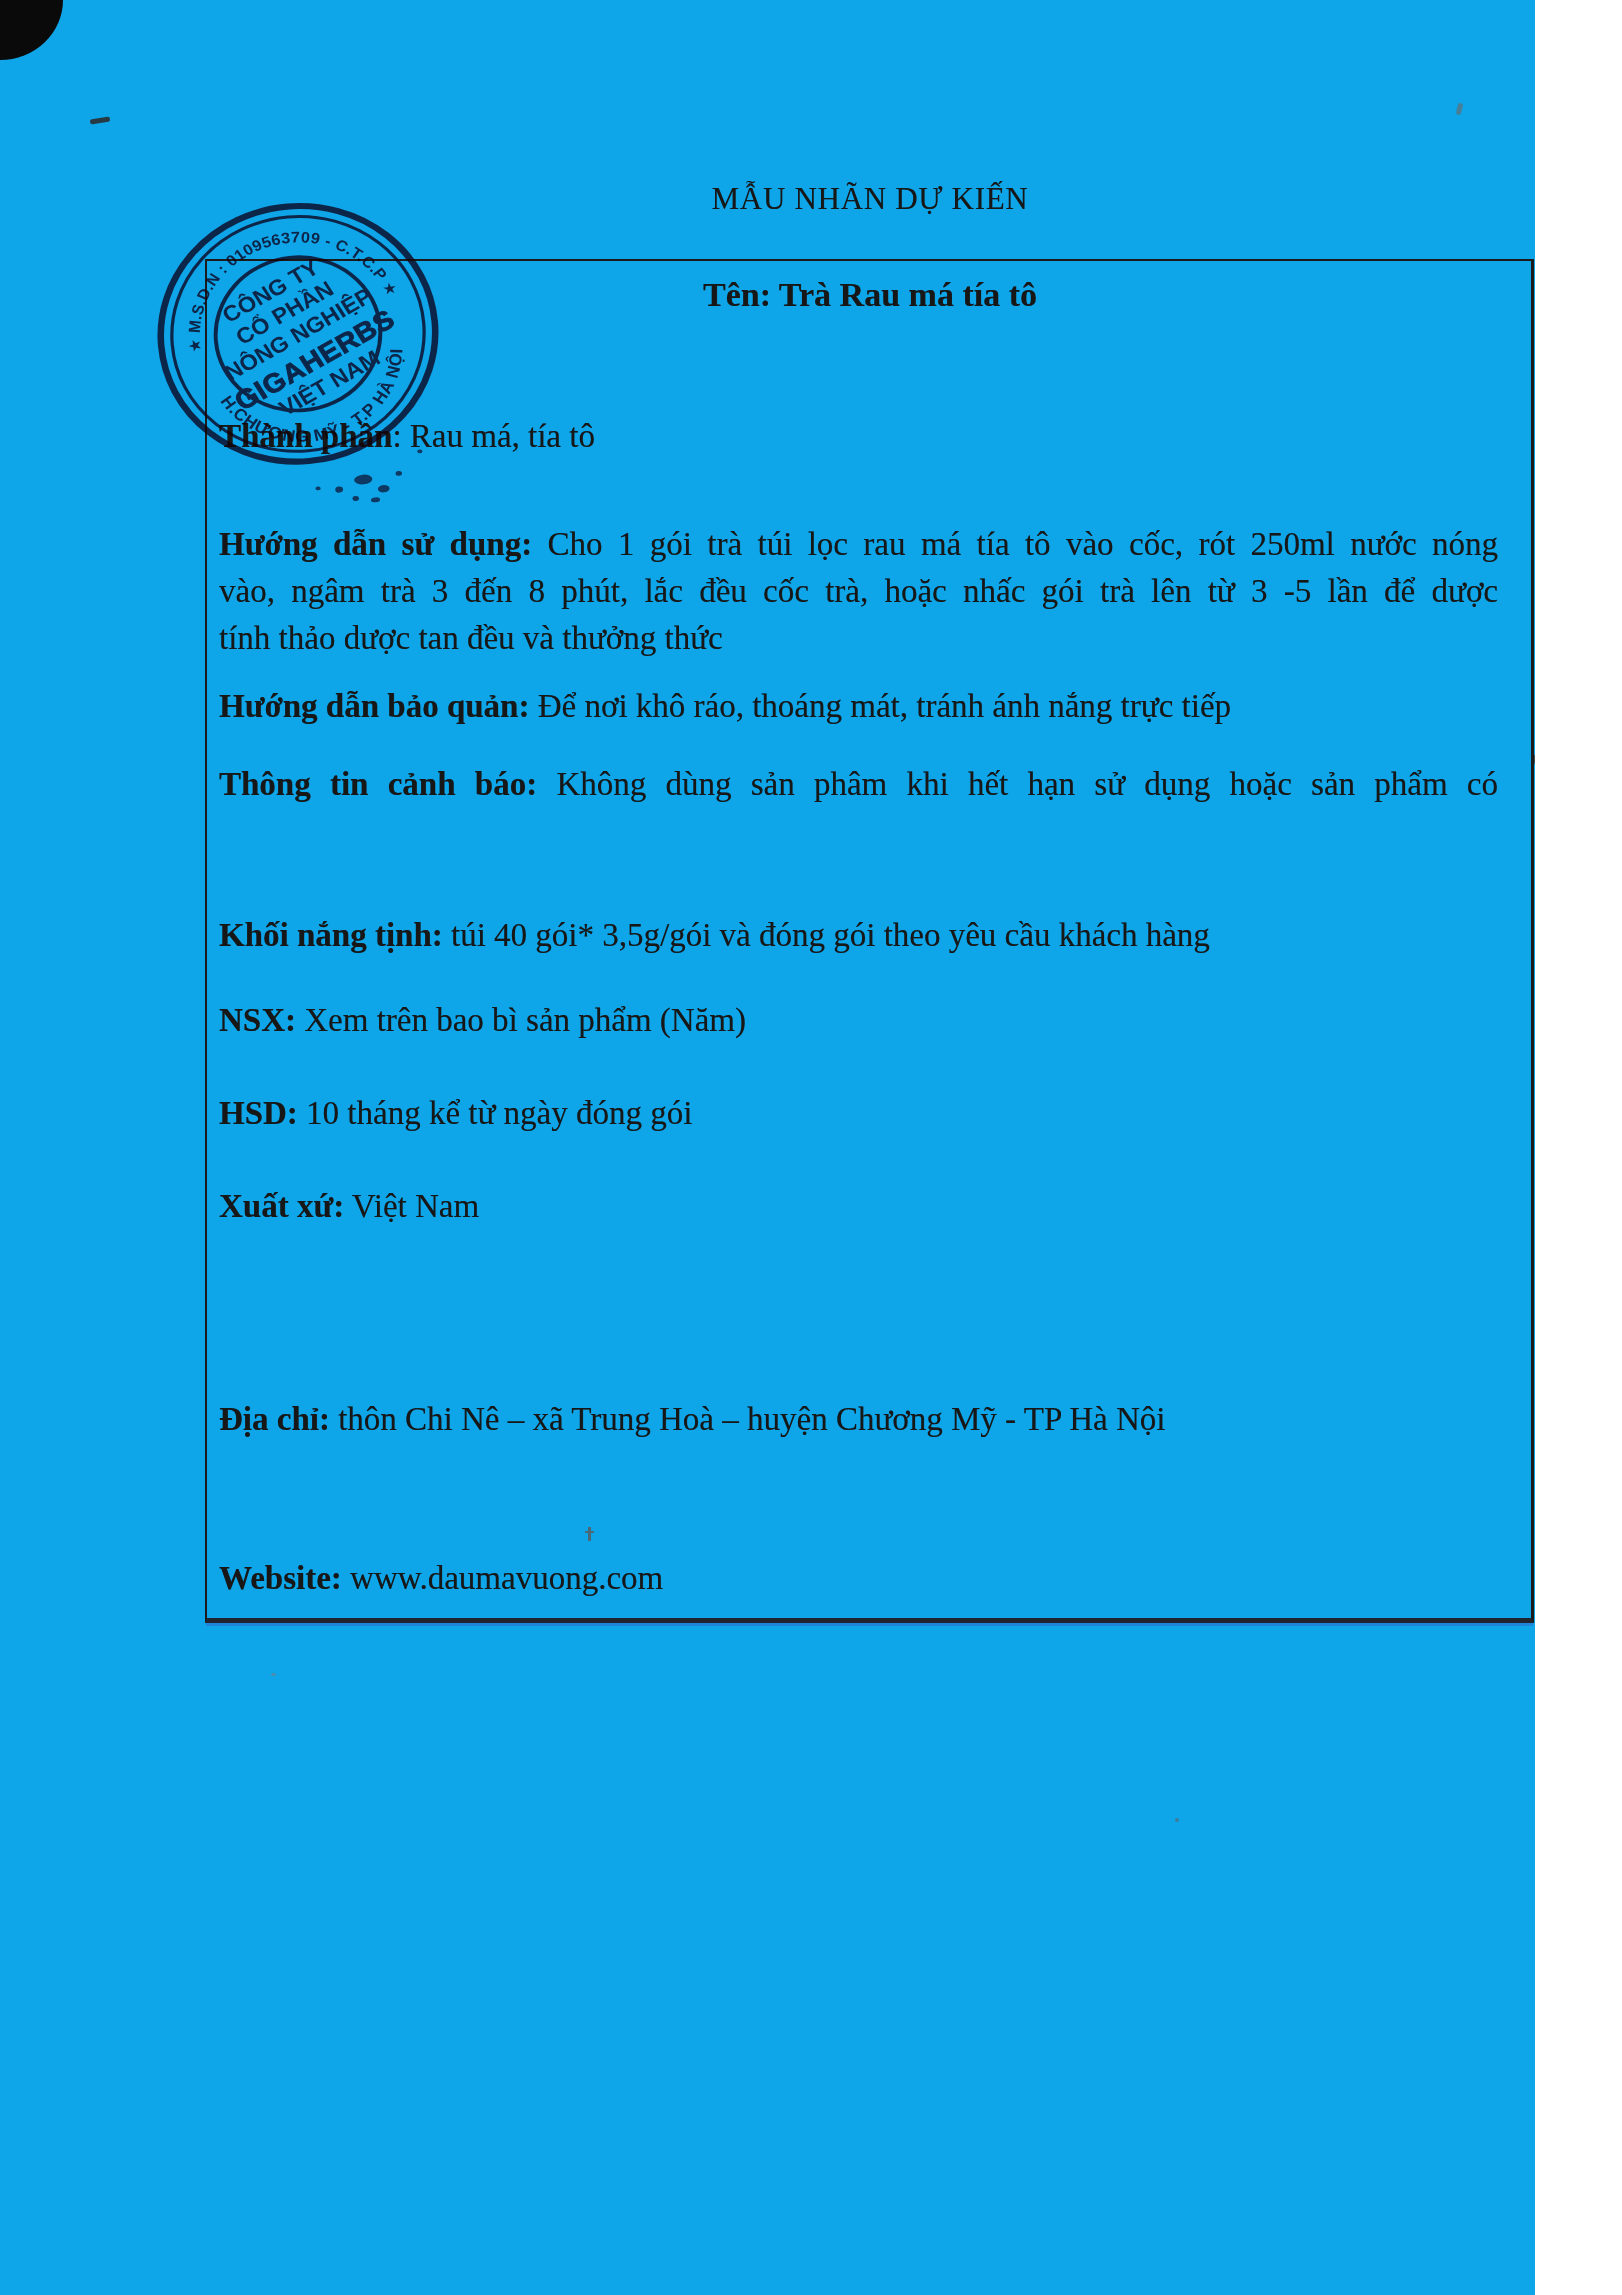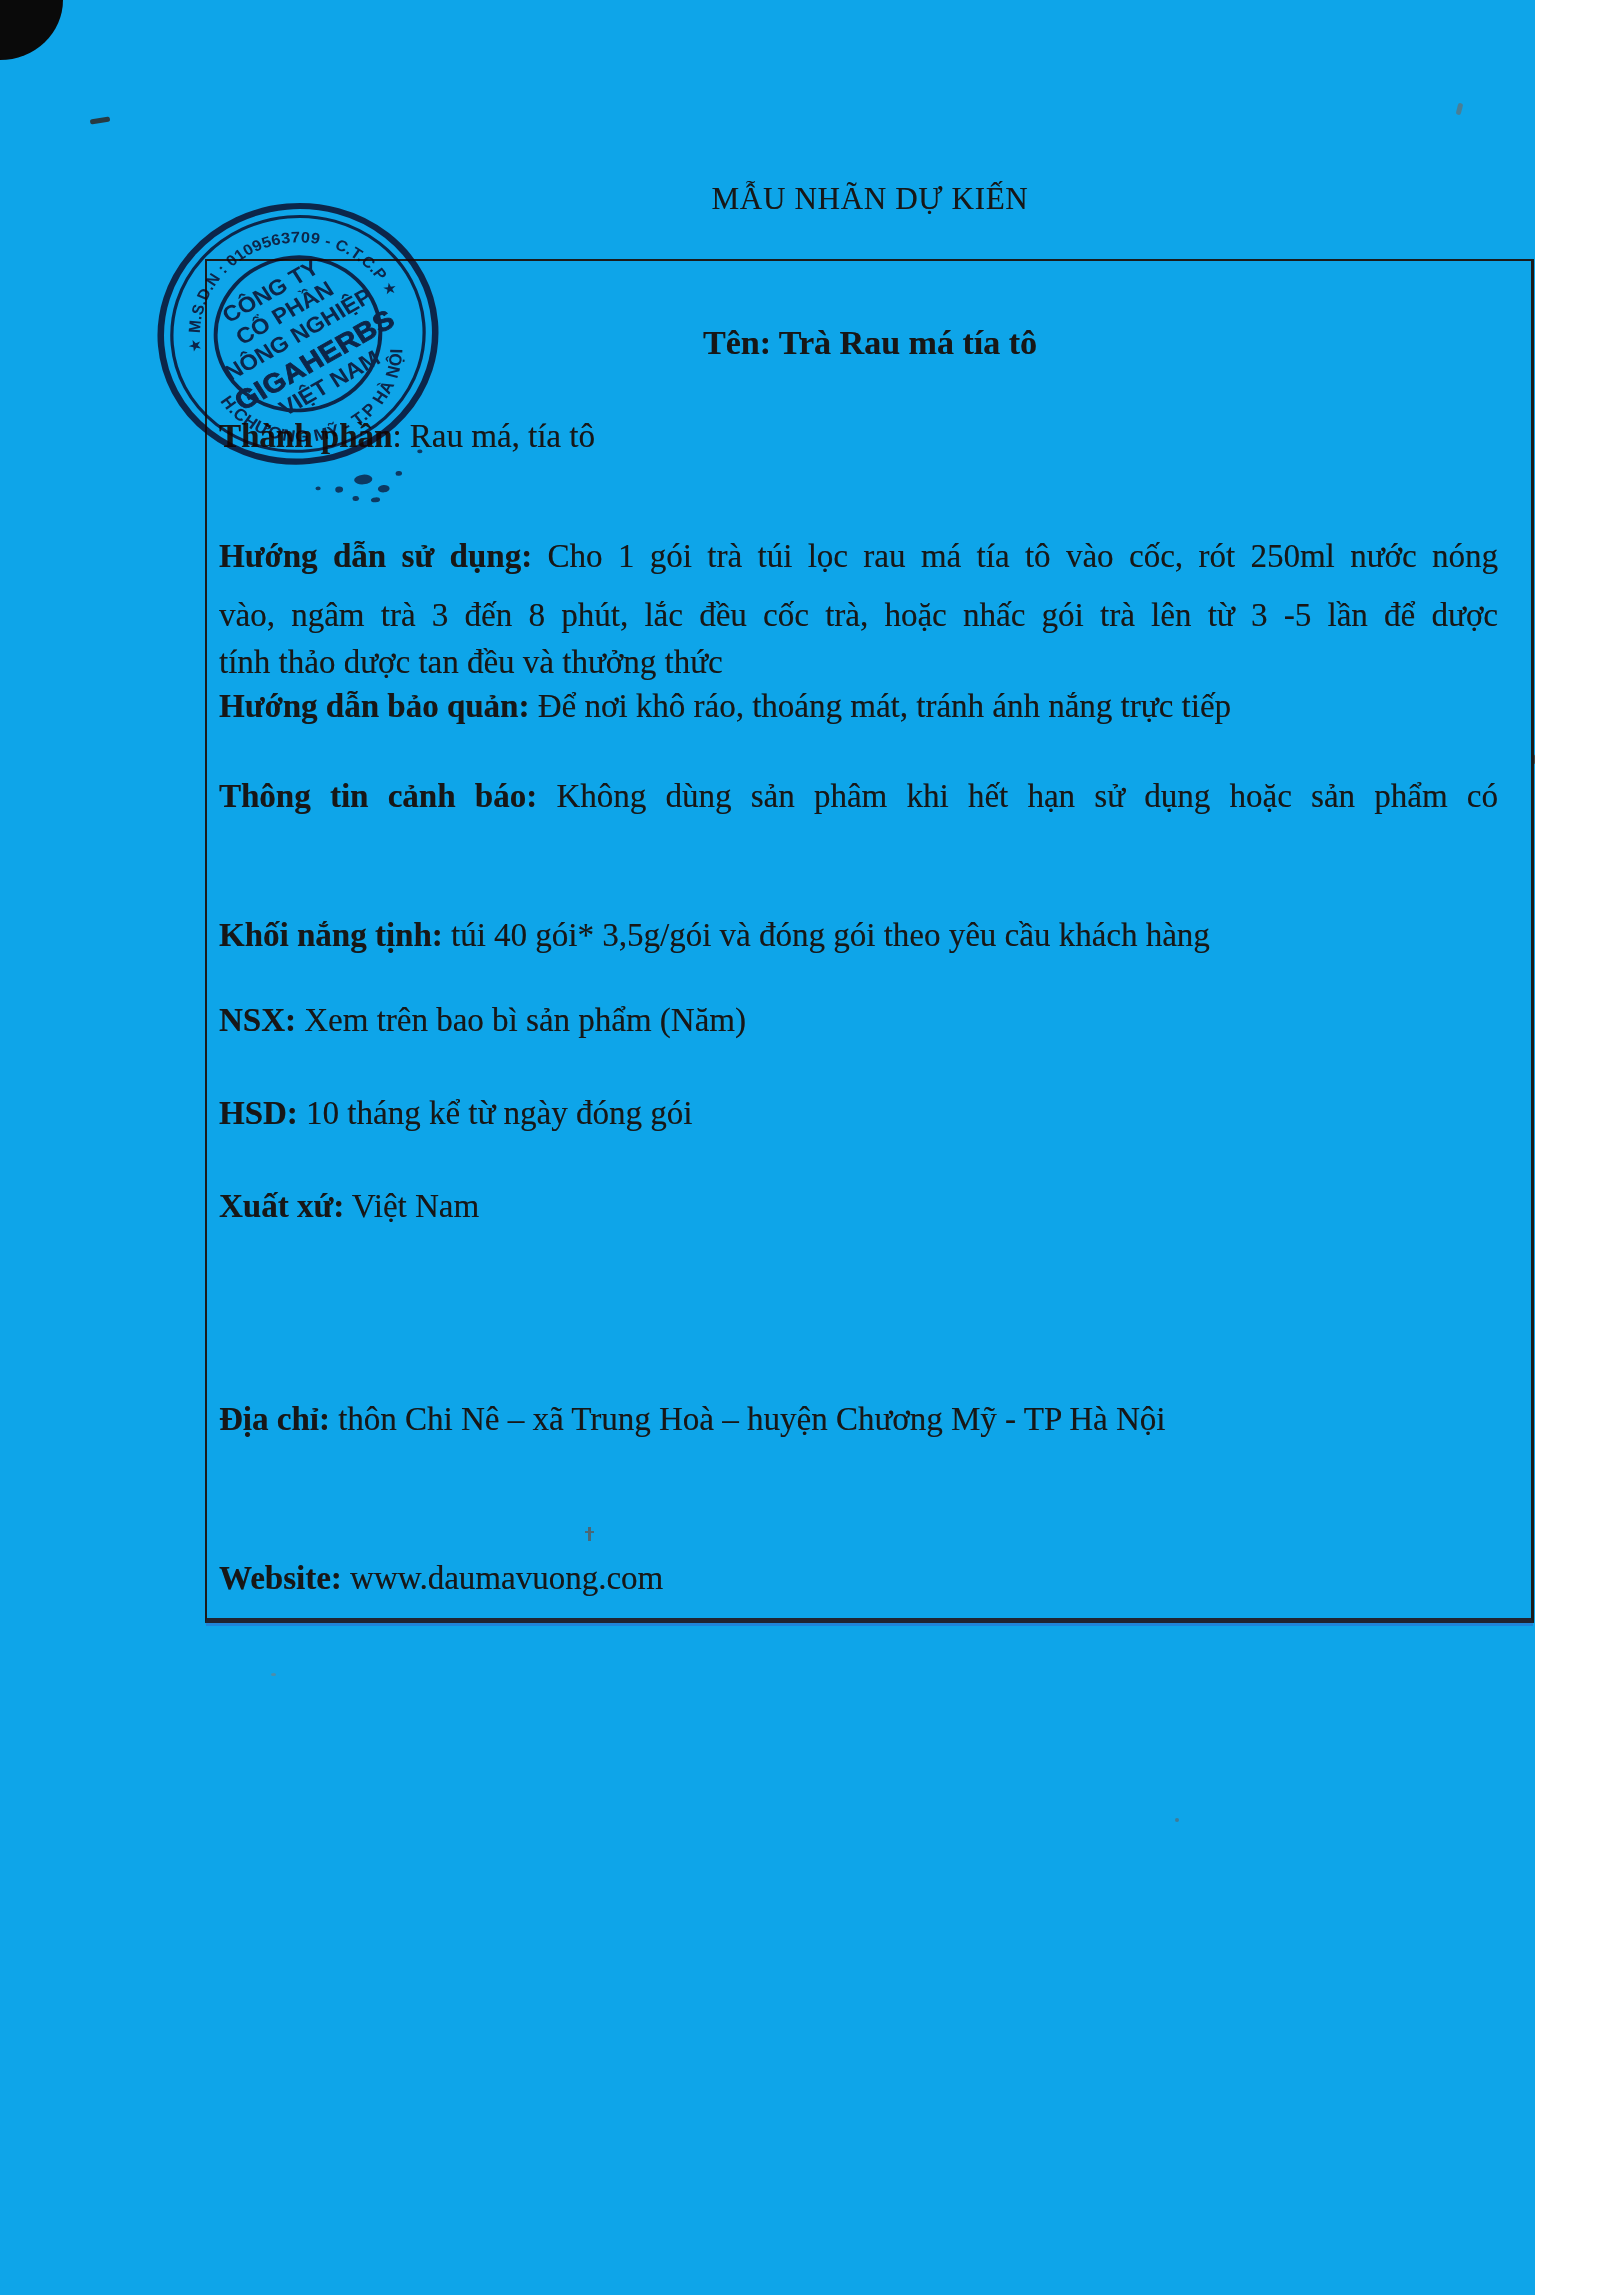--- a/index.html
+++ b/index.html
@@ -33,38 +33,38 @@
   .mark-speck { left:271px; top:1673px; width:5.2px; height:3.3px; background:#7d7d7d;
     border-radius:50%; opacity:.6; }
 
   
   .title {
     position:absolute; left:205px; top:181px; width:1330px;
     text-align:center; font-size:31px; font-weight:400; letter-spacing:0.7px;
   }
   .product {
     position:absolute; left:205px; top:276px; width:1330px;
-    text-align:center; font-size:34px; font-weight:700;margin-top:48px;
+    text-align:center; font-size:34px; font-weight:700;
   }
 
   
   .box {
     position:absolute; left:205px; top:259px; width:1324px; height:1357px;
     border:2.6px solid #1b1b1b; border-right-width:3.3px;
     border-bottom:5.9px solid #20242f;
   }
   .box::after {
     content:""; position:absolute; left:-1.3px; right:-2px; bottom:-7.9px; height:3.3px;
     background:#3b55c0; opacity:.4;
   }
 
   
   .para { position:absolute; left:219px; width:1279px; font-size:33px; line-height:39px; }
   .para .line { display:block; }
-  .para .line.stretch { text-align:justify; text-align-last:justify;margin-top:12px; }
+  .para .line.stretch { text-align:justify; text-align-last:justify; }
   .b { font-weight:700; }
 
   
   .stamp {
     position:absolute; left:154px; top:190px; width:288px; height:340px;
     mix-blend-mode:multiply; opacity:.93;
     transform:rotate(-5deg) scaleY(.93); transform-origin:144px 144px;
     overflow:visible;
   }
   .stamp text { font-family:"Liberation Sans","DejaVu Sans",sans-serif; font-weight:700; }

